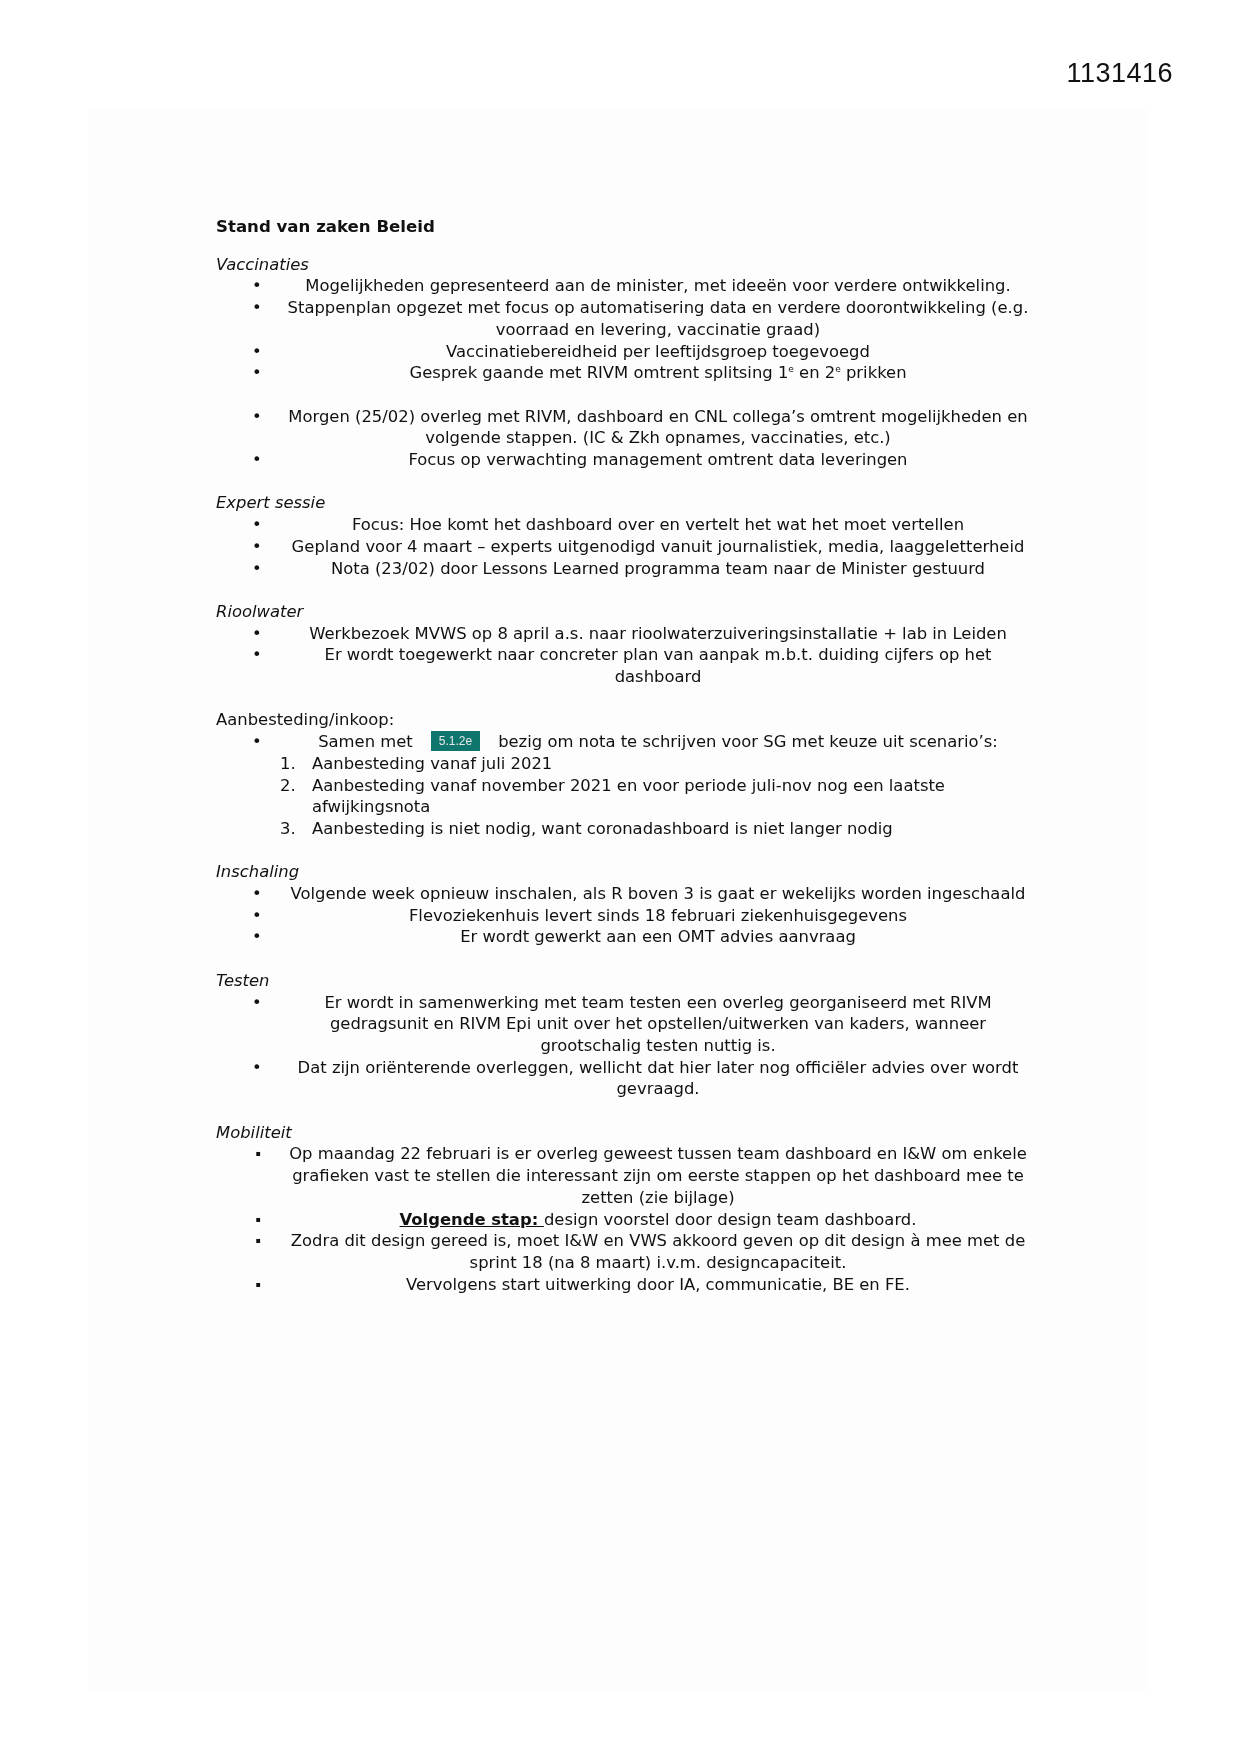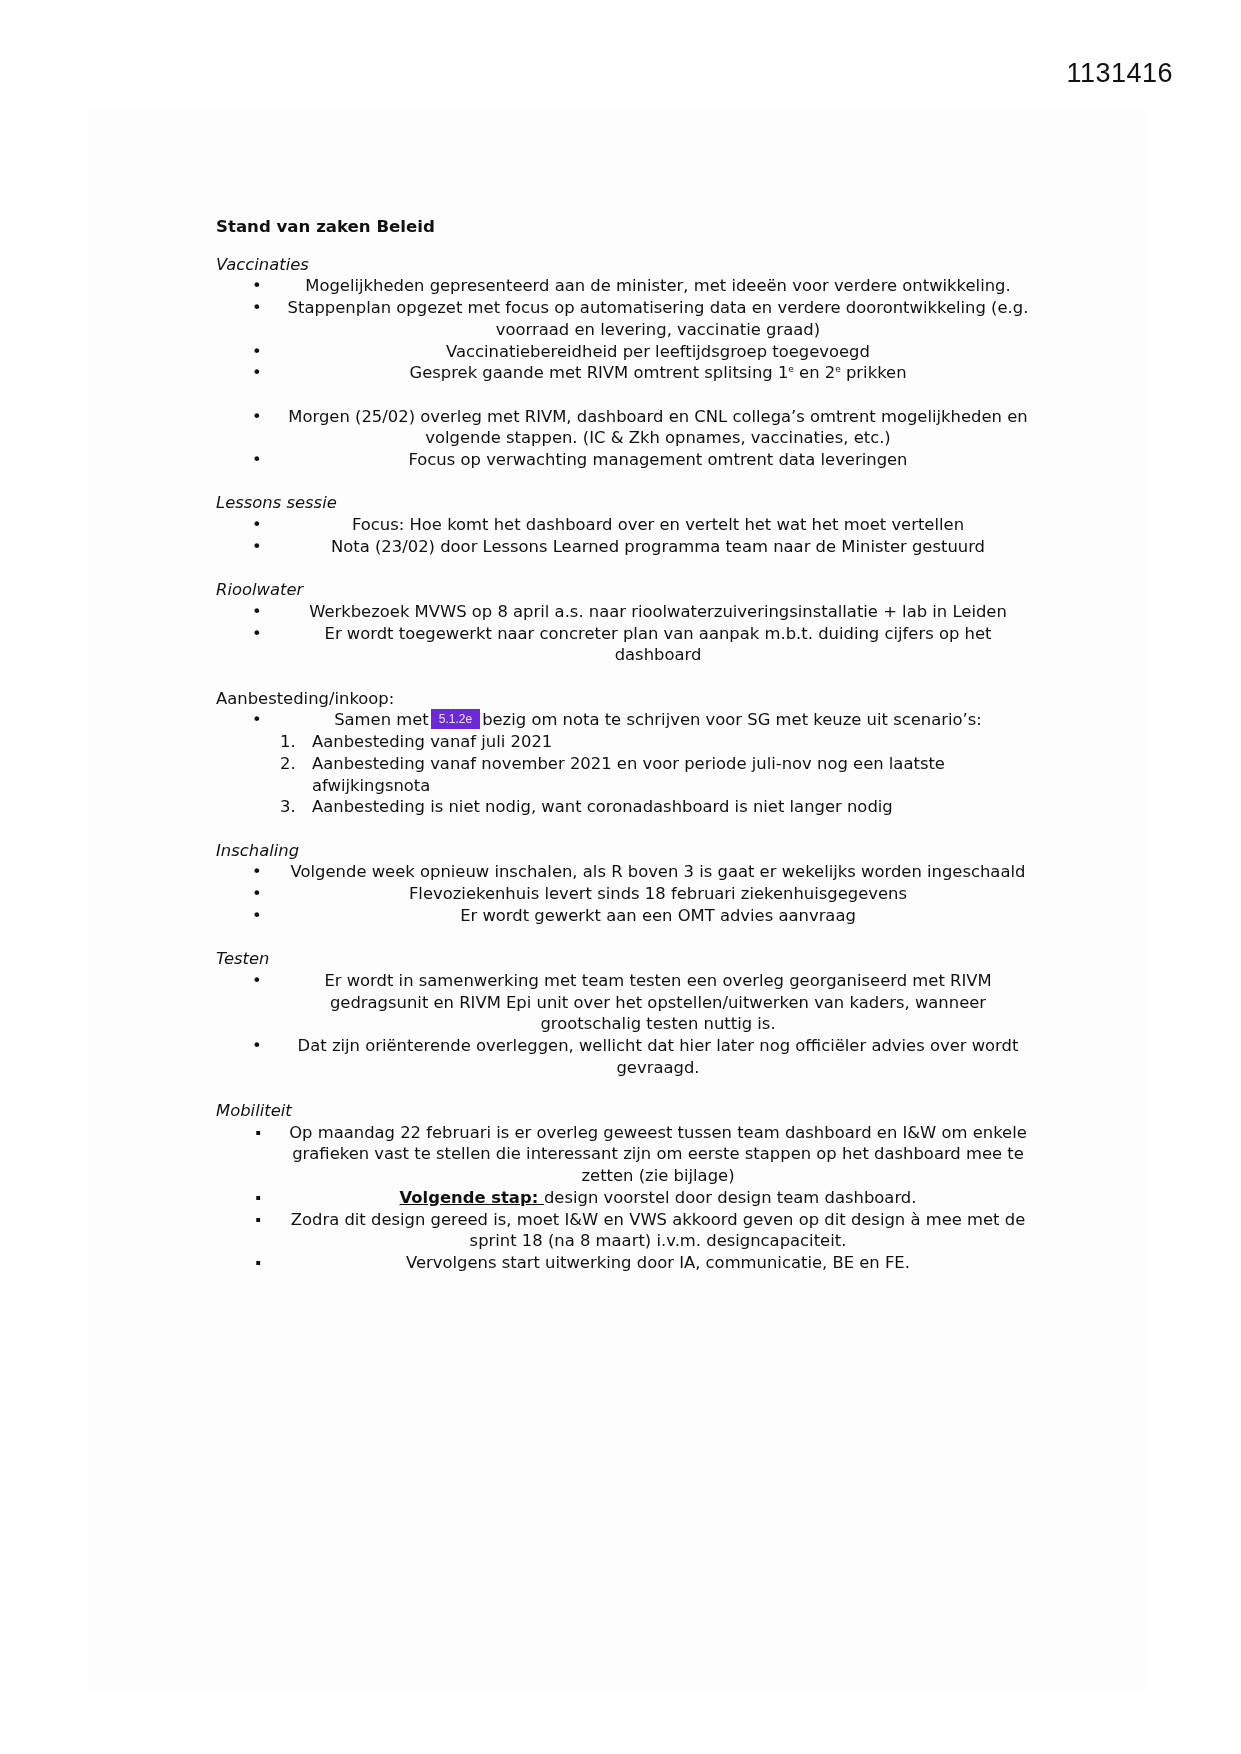--- a/index.html
+++ b/index.html
@@ -13,22 +13,22 @@
   .section { margin:0 0 21.7px 0; }
   .section-head { font-style:italic; }
   .section-head.plain { font-style:normal; }
   ul { list-style:none; margin:0; padding:0; }
   li.bul { position:relative; padding-left:64px;text-align:center; }
   li.bul::before { content:"\2022"; position:absolute; left:36px; top:0; }
   li.bul.small::before { content:"\00B7"; font-weight:bold; font-size:22px; left:38px; }
   ol { list-style:none; margin:0; padding:0; }
   ol li { position:relative; padding-left:96px; }
   ol li .num { position:absolute; left:64px; }
-  .redact { display:inline-block; background:#6d28d9; color:#e8e8e8; font-family:"Liberation Sans", sans-serif;
-            font-size:12px; line-height:20px; padding:0 8px; margin:0 2px; vertical-align:top; }
+  .redact { display:inline-block; background:#0f766e; color:#e8e8e8; font-family:"Liberation Sans", sans-serif;
+            font-size:12px; line-height:20px; padding:0 8px; margin:0 18px; vertical-align:top; }
   .strong-u { font-weight:bold; text-decoration:underline; }
   sup { font-size:9px; line-height:0; }
 </style>
 </head>
 <body>
 
 <div class="page-shade"></div>
 <div class="doc-id">1131416</div>
 
 <div class="content">
@@ -45,23 +45,24 @@
   </div>
 
   <div class="section">
     <ul>
       <li class="bul">Morgen (25/02) overleg met RIVM, dashboard en CNL collega’s omtrent mogelijkheden en volgende stappen. (IC &amp; Zkh opnames, vaccinaties, etc.)</li>
       <li class="bul">Focus op verwachting management omtrent data leveringen</li>
     </ul>
   </div>
 
   <div class="section">
-    <div class="section-head">Lessons sessie</div>
+    <div class="section-head">Expert sessie</div>
     <ul>
       <li class="bul">Focus: Hoe komt het dashboard over en vertelt het wat het moet vertellen</li>
+      <li class="bul">Gepland voor 4 maart – experts uitgenodigd vanuit journalistiek, media, laaggeletterheid</li>
       <li class="bul">Nota (23/02) door Lessons Learned programma team naar de Minister gestuurd</li>
     </ul>
   </div>
 
   <div class="section">
     <div class="section-head">Rioolwater</div>
     <ul>
       <li class="bul">Werkbezoek MVWS op 8 april a.s. naar rioolwaterzuiveringsinstallatie + lab in Leiden</li>
       <li class="bul">Er wordt toegewerkt naar concreter plan van aanpak m.b.t. duiding cijfers op het dashboard</li>
     </ul>

